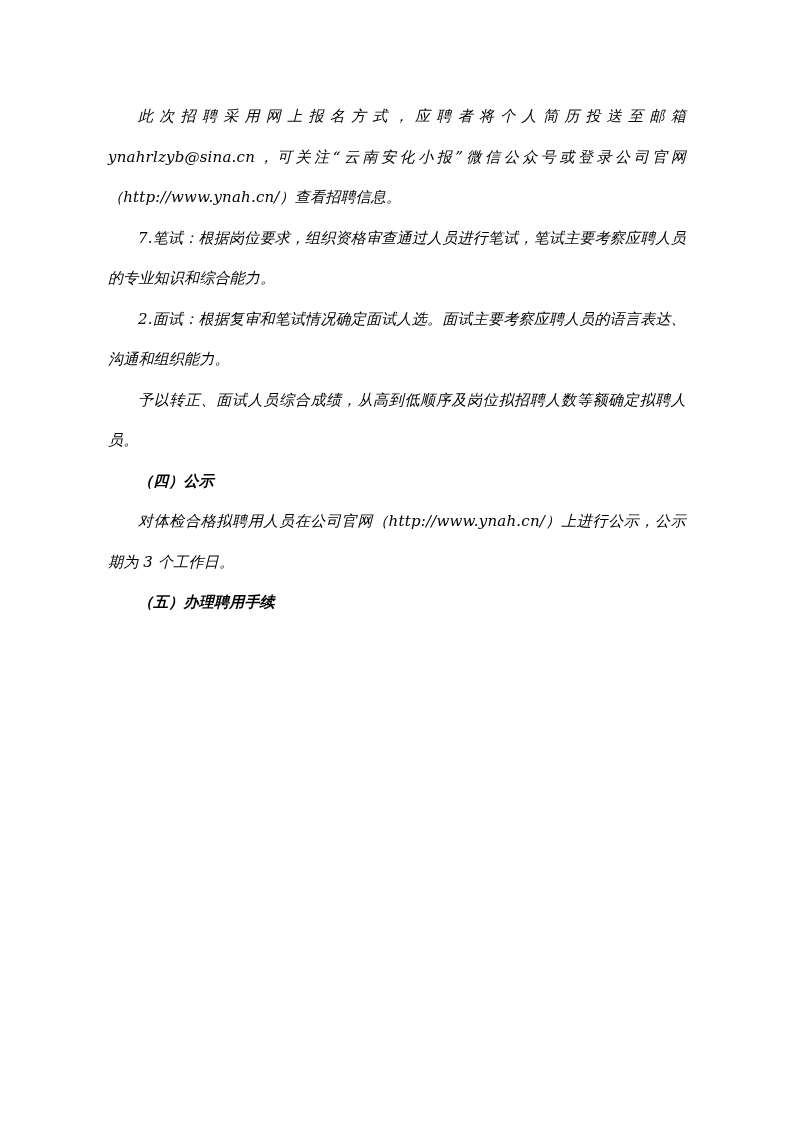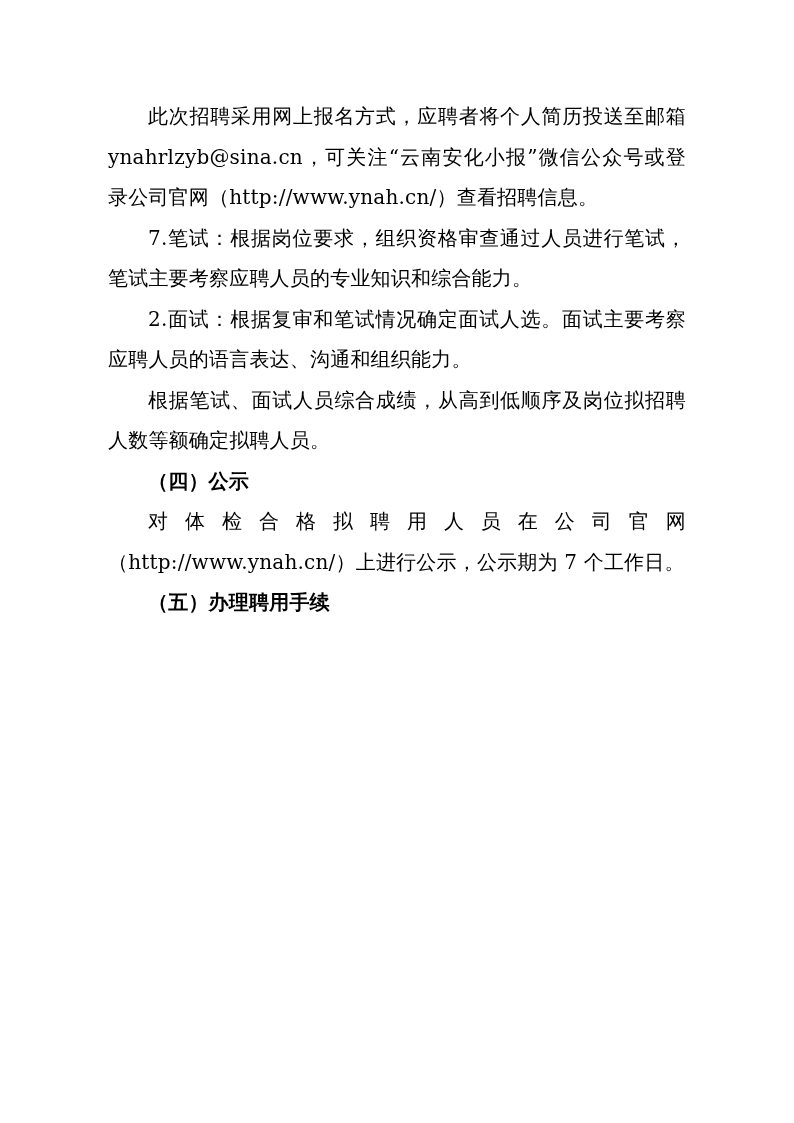--- a/index.html
+++ b/index.html
@@ -16,25 +16,26 @@
     overflow: hidden;
   }
   .page {
     box-sizing: border-box;
     width: 794px;
     height: 1123px;
     padding: 96px 108px 60px 108px;
     background: #ffffff;
   }
   .doc-body {
-    font-size: 20px;
+    font-size: 15px;
     line-height: 40.5px;
     text-align: justify;
     text-justify: inter-ideograph;
     letter-spacing: 0.2px;
+    font-style: italic;
   }
   p {
     margin: 0;
     padding: 0;
   }
   .para {
     text-indent: 2em;
   }
   .heading {
     text-indent: 2em;
@@ -42,18 +43,18 @@
   }
 </style>
 </head>
 <body>
 
 <div class="page">
   <div class="doc-body" id="doc-body">
       <p class="para">此次招聘采用网上报名方式，应聘者将个人简历投送至邮箱 ynahrlzyb@sina.cn，可关注“云南安化小报”微信公众号或登录公司官网（http://www.ynah.cn/）查看招聘信息。</p>
       <p class="para">7.笔试：根据岗位要求，组织资格审查通过人员进行笔试，笔试主要考察应聘人员的专业知识和综合能力。</p>
       <p class="para">2.面试：根据复审和笔试情况确定面试人选。面试主要考察应聘人员的语言表达、沟通和组织能力。</p>
-      <p class="para">根据笔试、面试人员综合成绩，从高到低顺序及岗位拟招聘人数等额确定拟聘人员。</p>
+      <p class="para">予以转正、面试人员综合成绩，从高到低顺序及岗位拟招聘人数等额确定拟聘人员。</p>
       <p class="heading">（四）公示</p>
-      <p class="para">对体检合格拟聘用人员在公司官网（http://www.ynah.cn/）上进行公示，公示期为 7 个工作日。</p>
+      <p class="para">对体检合格拟聘用人员在公司官网（http://www.ynah.cn/）上进行公示，公示期为 3 个工作日。</p>
       <p class="heading">（五）办理聘用手续</p>
     </div>
 </div>
 
 </body></html>

